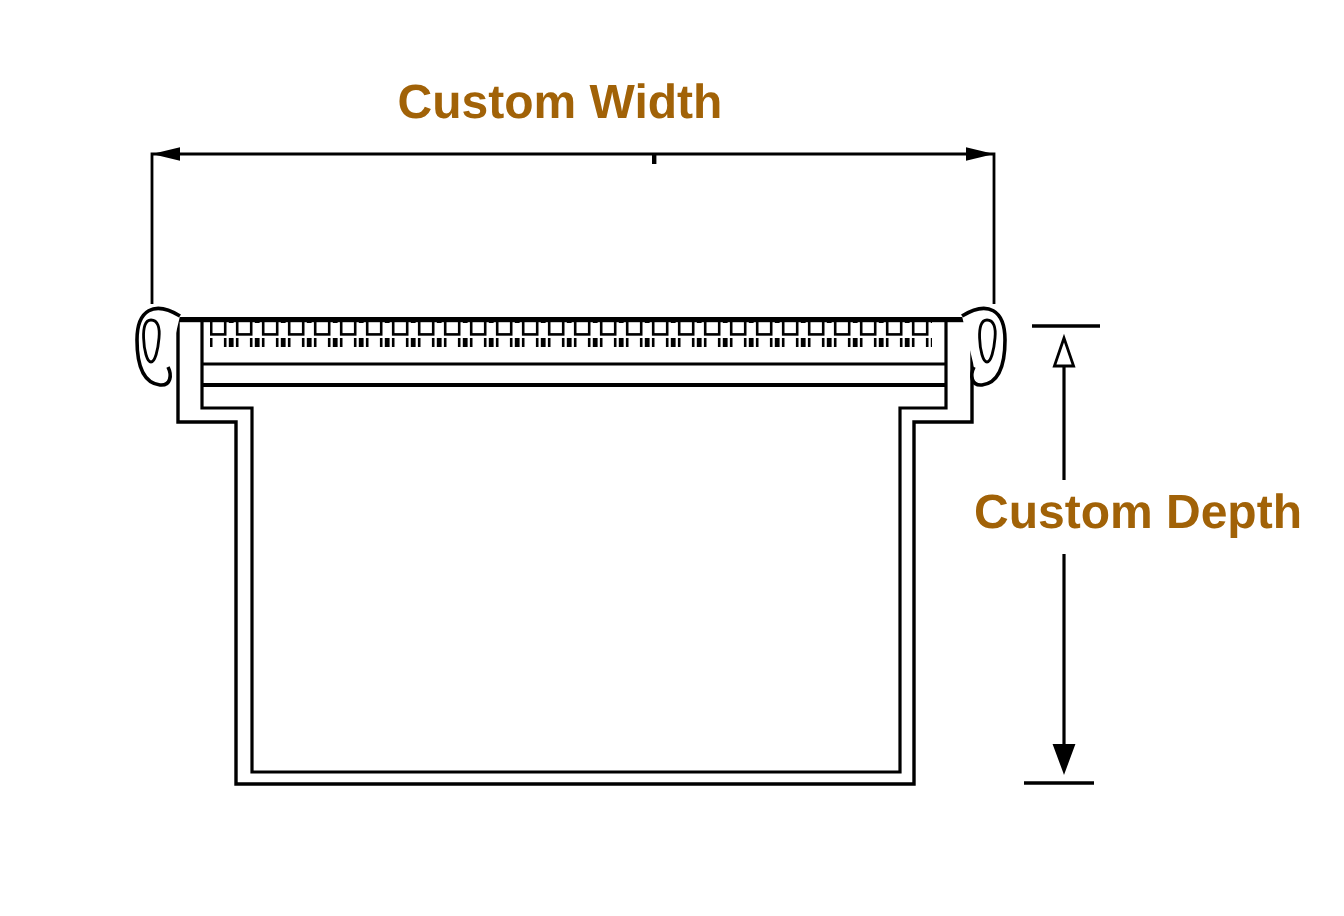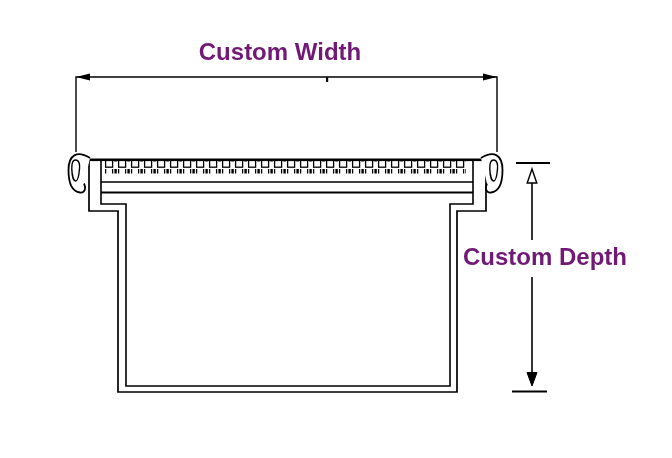--- a/index.html
+++ b/index.html
@@ -20,27 +20,27 @@
     left: 0;
     top: 0;
     width: 672px;
     height: 458px;
   }
   .dim-label {
     position: absolute;
     transform: translateX(-50%);
     font-size: 24px;
     font-weight: 700;
-    color: #701a75;
+    color: #a16207;
     letter-spacing: 0px;
     white-space: nowrap;
     line-height: 1;
   }
   .dim-label.width { left: 280px; top: 40px; }
-  .dim-label.depth { left: 545px; top: 245px; }
+  .dim-label.depth { left: 569px; top: 245px; }
 </style>
 </head>
 <body>
 
 <div class="canvas">
 
   <svg class="drawing-svg" viewBox="0 0 672 458">
     <defs>
 
       <pattern id="teeth" x="0" y="0" width="13" height="13" patternUnits="userSpaceOnUse">

